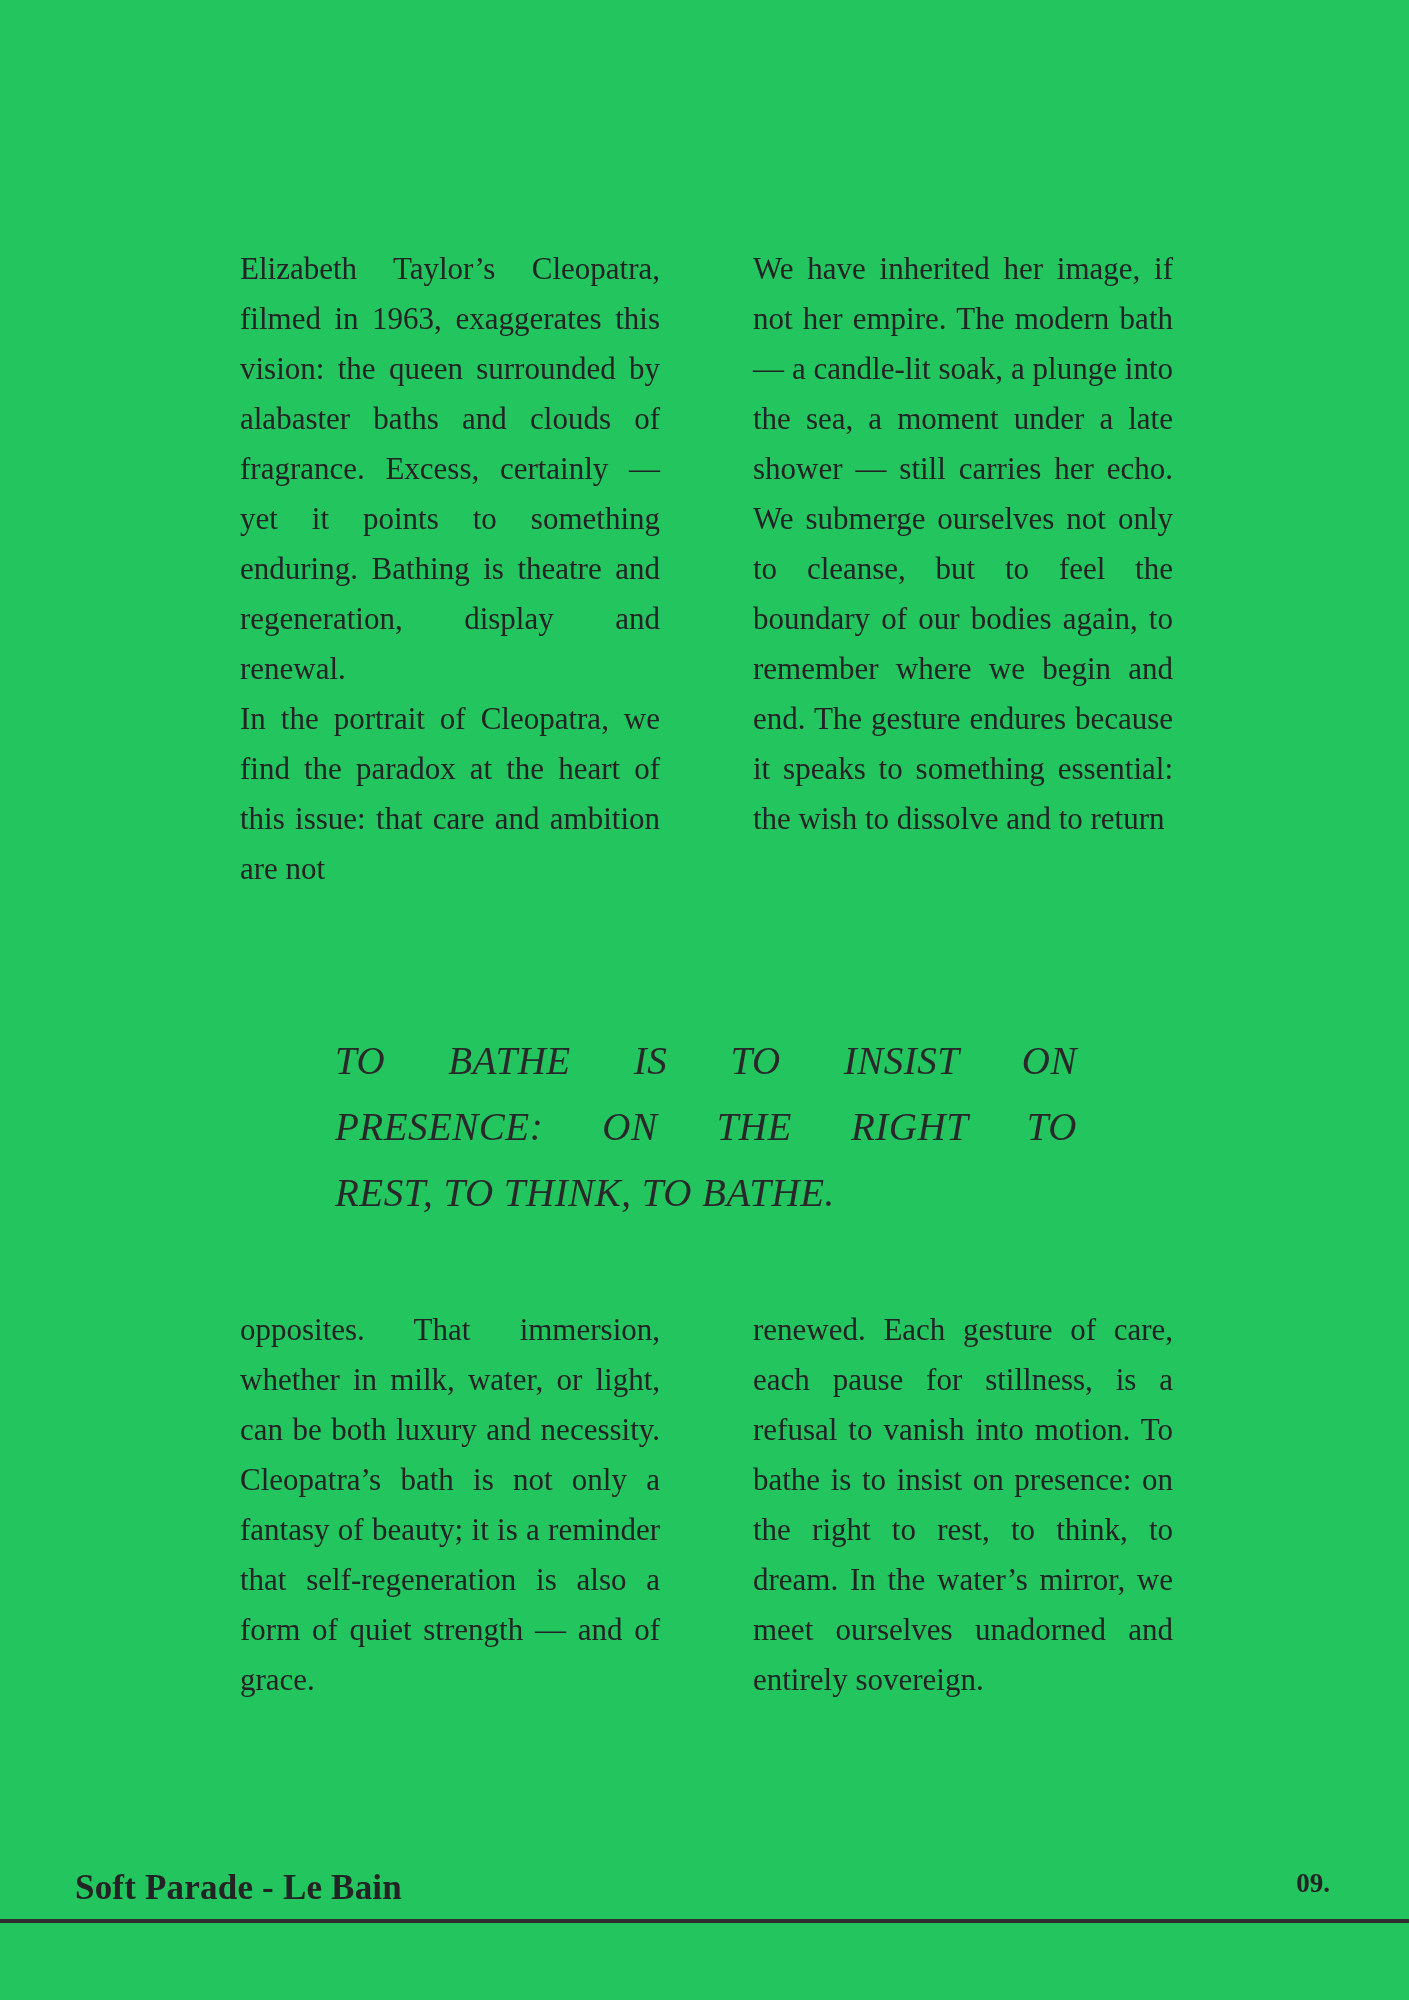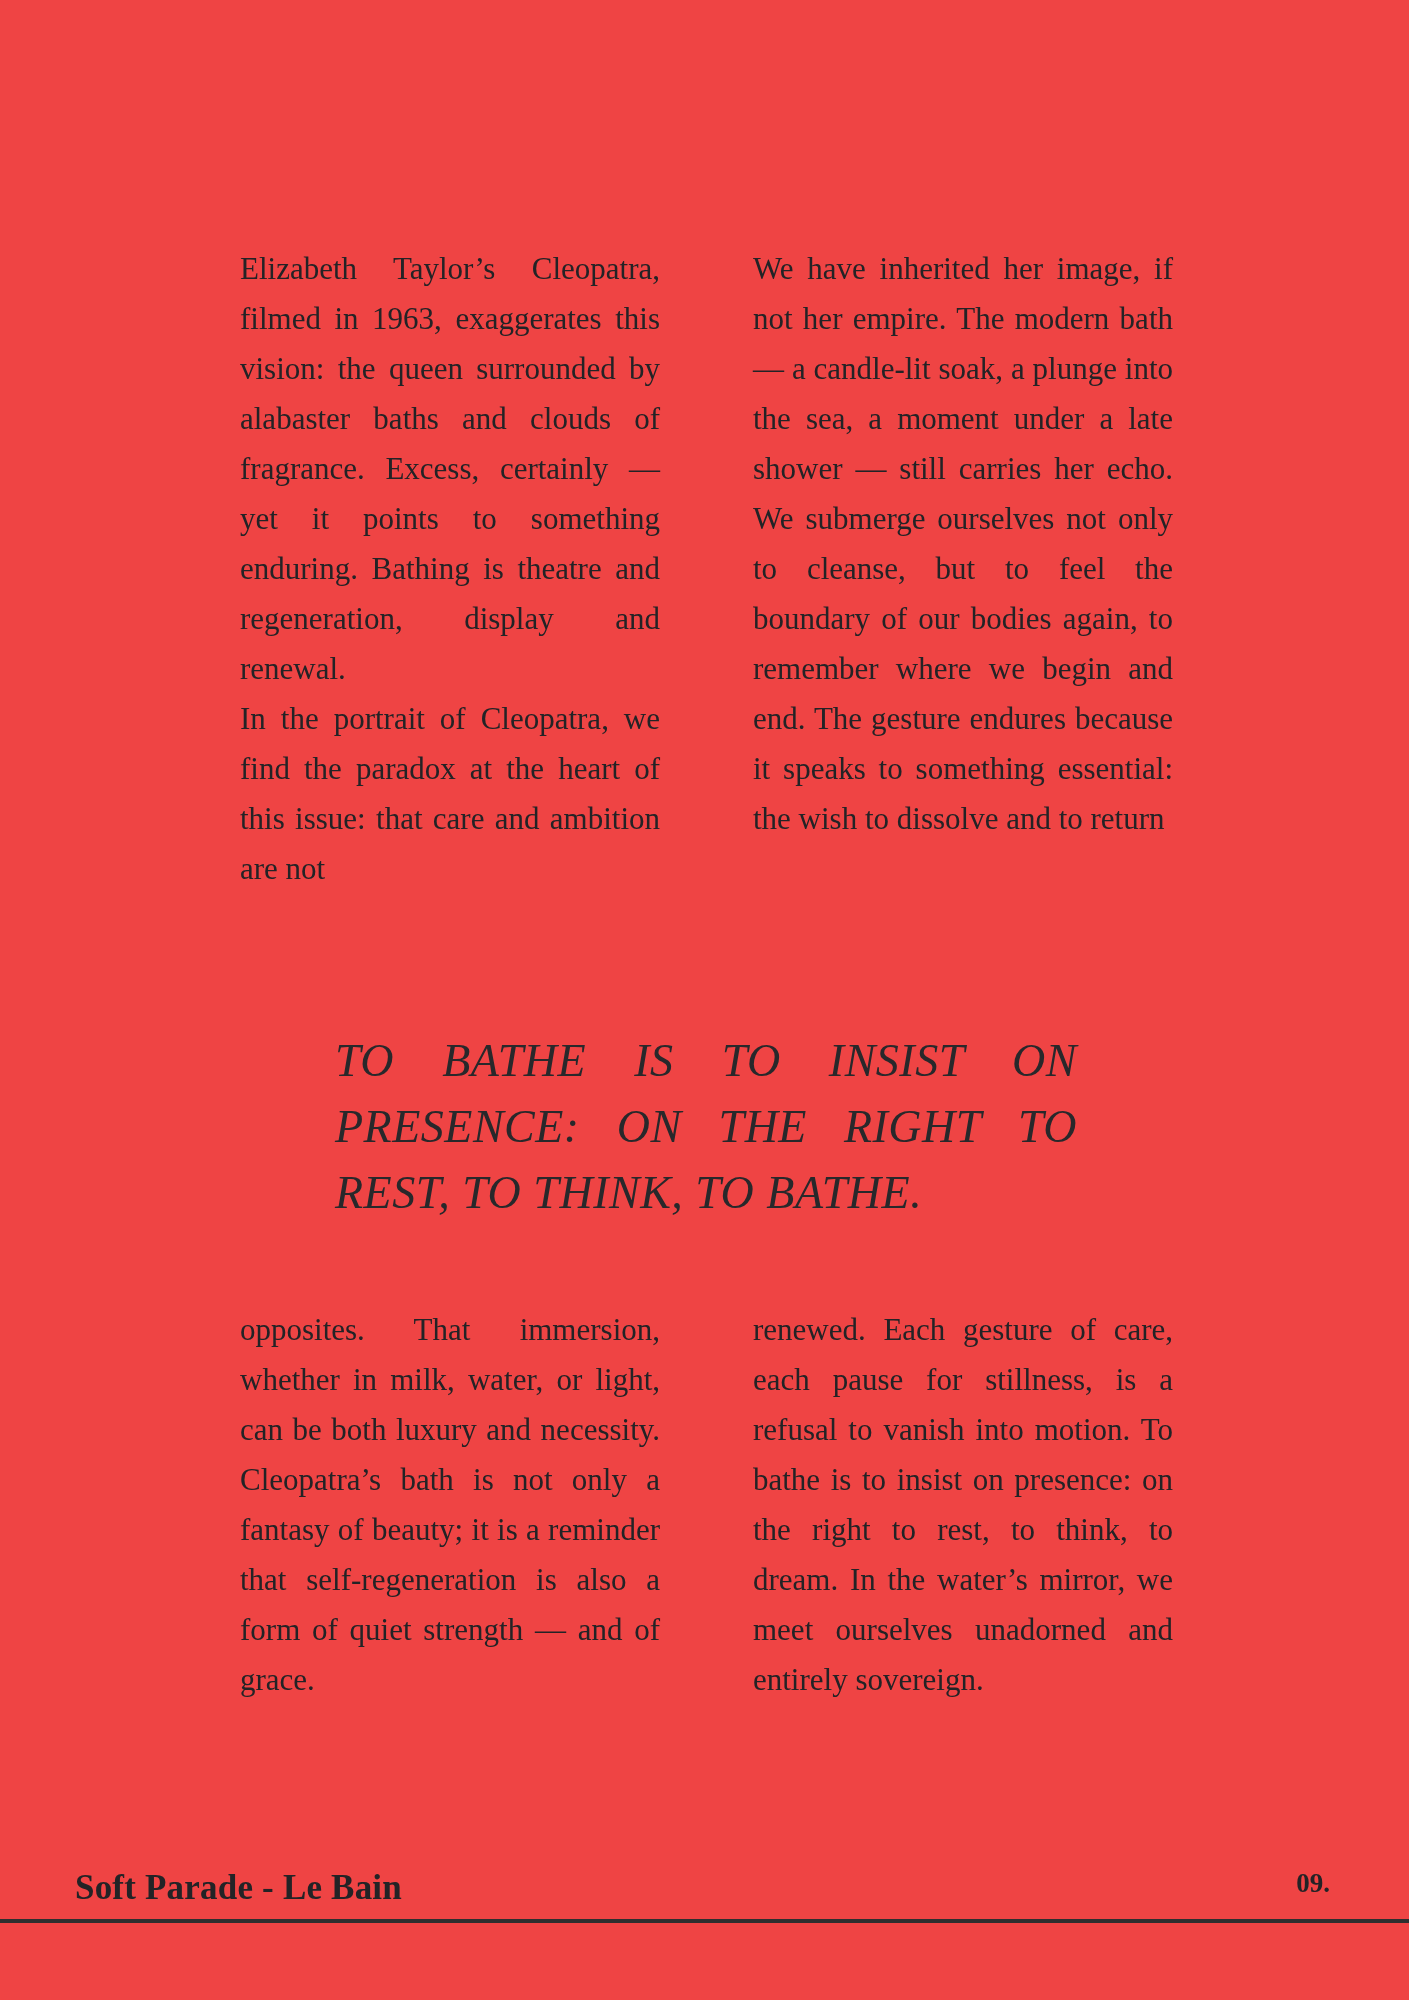--- a/index.html
+++ b/index.html
@@ -4,21 +4,21 @@
 <style>
   html, body {
     margin: 0;
     padding: 0;
     background: #f0f0ee;
   }
   .page {
     position: relative;
     width: 1409px;
     height: 2000px;
-    background: #ef4444;
+    background: #22c55e;
     font-family: "Liberation Serif", "DejaVu Serif", serif;
     color: #232326;
     overflow: hidden;
   }
   
   .columns {
     position: absolute;
     left: 240px;
     width: 933px;
     display: flex;
@@ -33,21 +33,21 @@
     text-align: justify;
   }
   .col p { margin: 0; }
   
   .pull-quote {
     position: absolute;
     left: 335px;
     top: 1028px;
     width: 742px;
     font-style: italic;
-    font-size: 46px;
+    font-size: 39px;
     line-height: 66px;
     color: #28282b;
     letter-spacing: 0.5px;
   }
   .pull-quote .q-line { white-space: nowrap; }
   .pull-quote .q-just {
     white-space: normal;
     text-align: justify;
     text-align-last: justify;
   }

